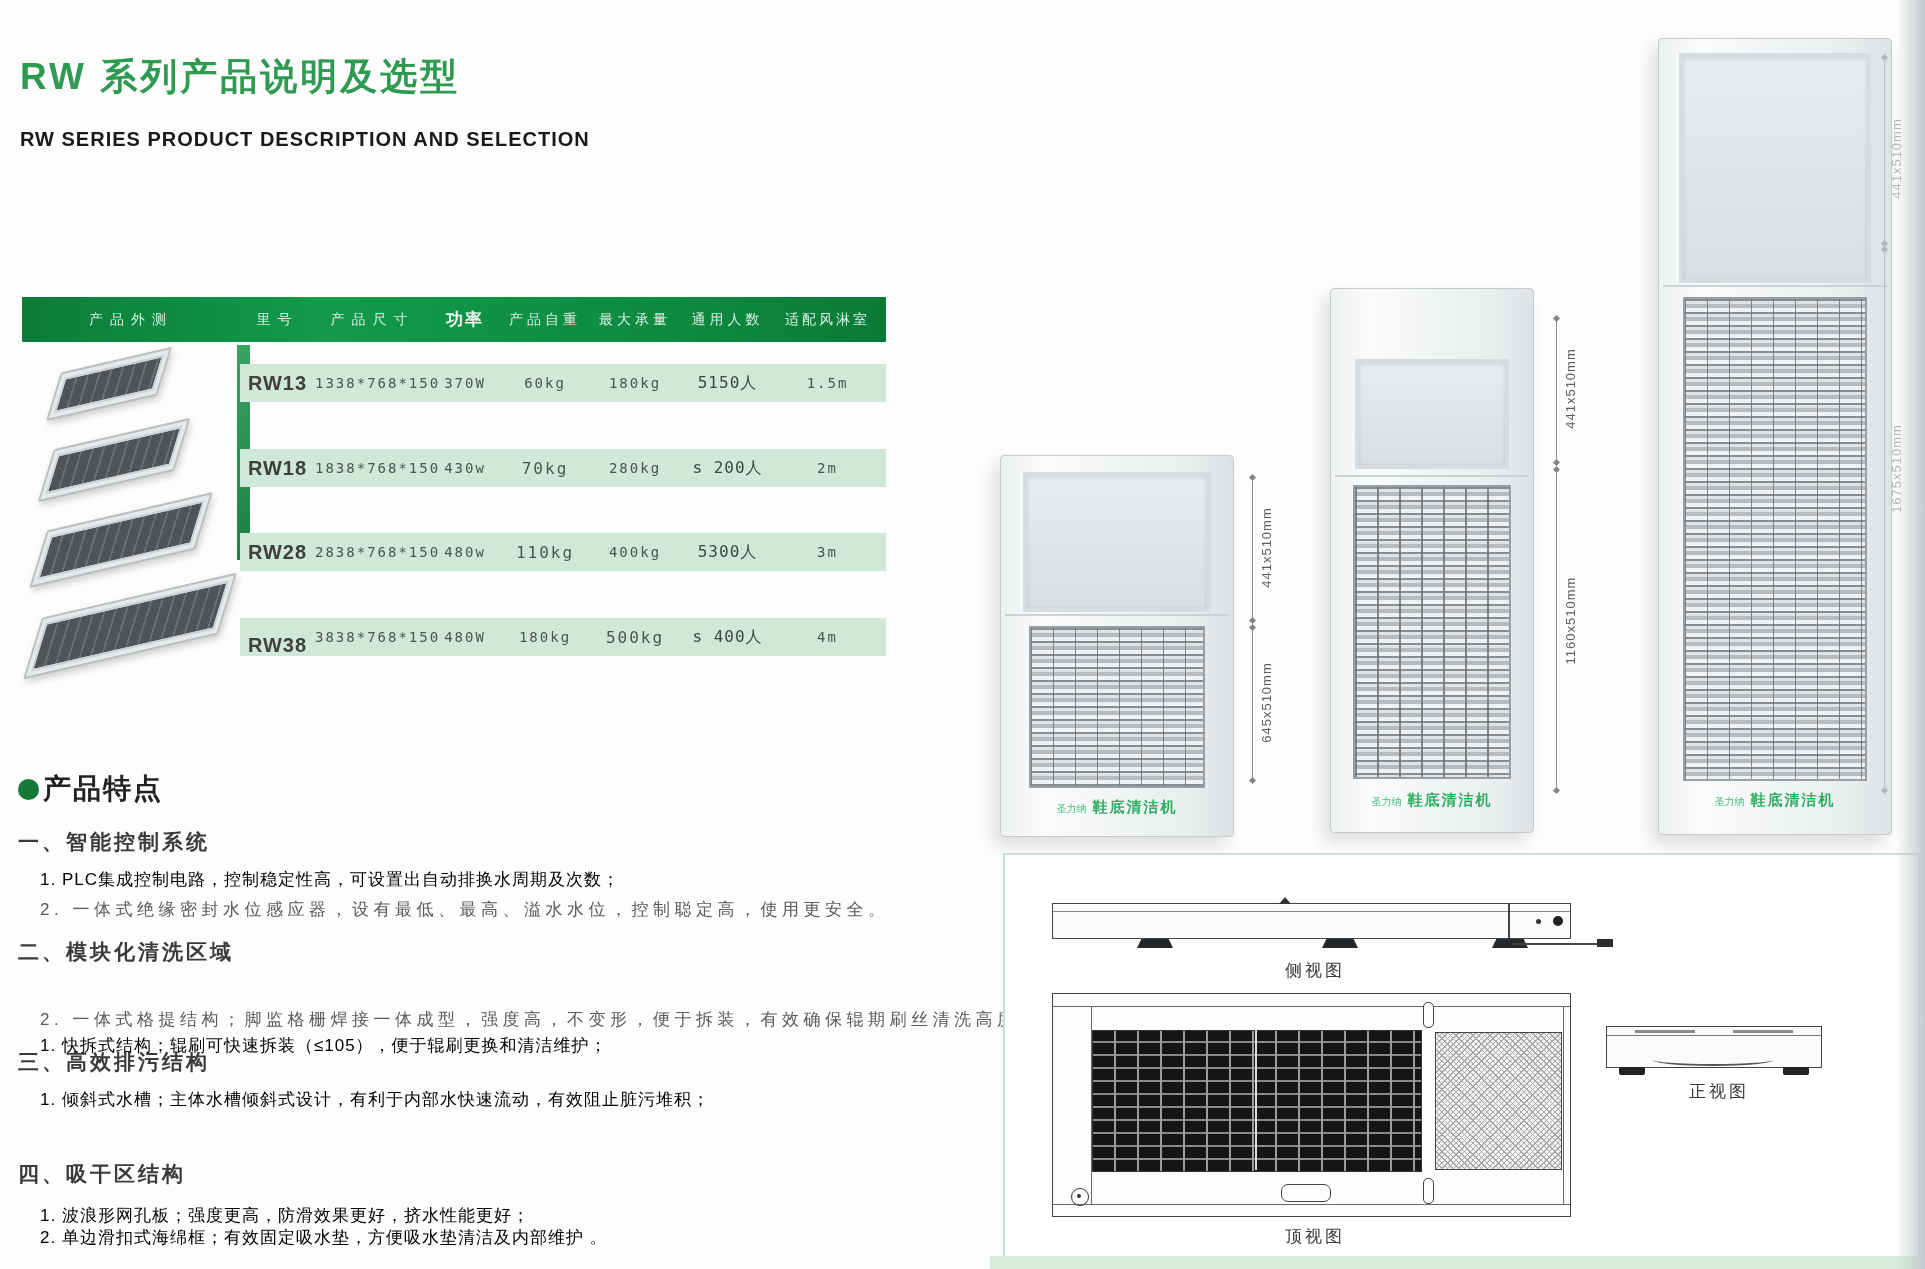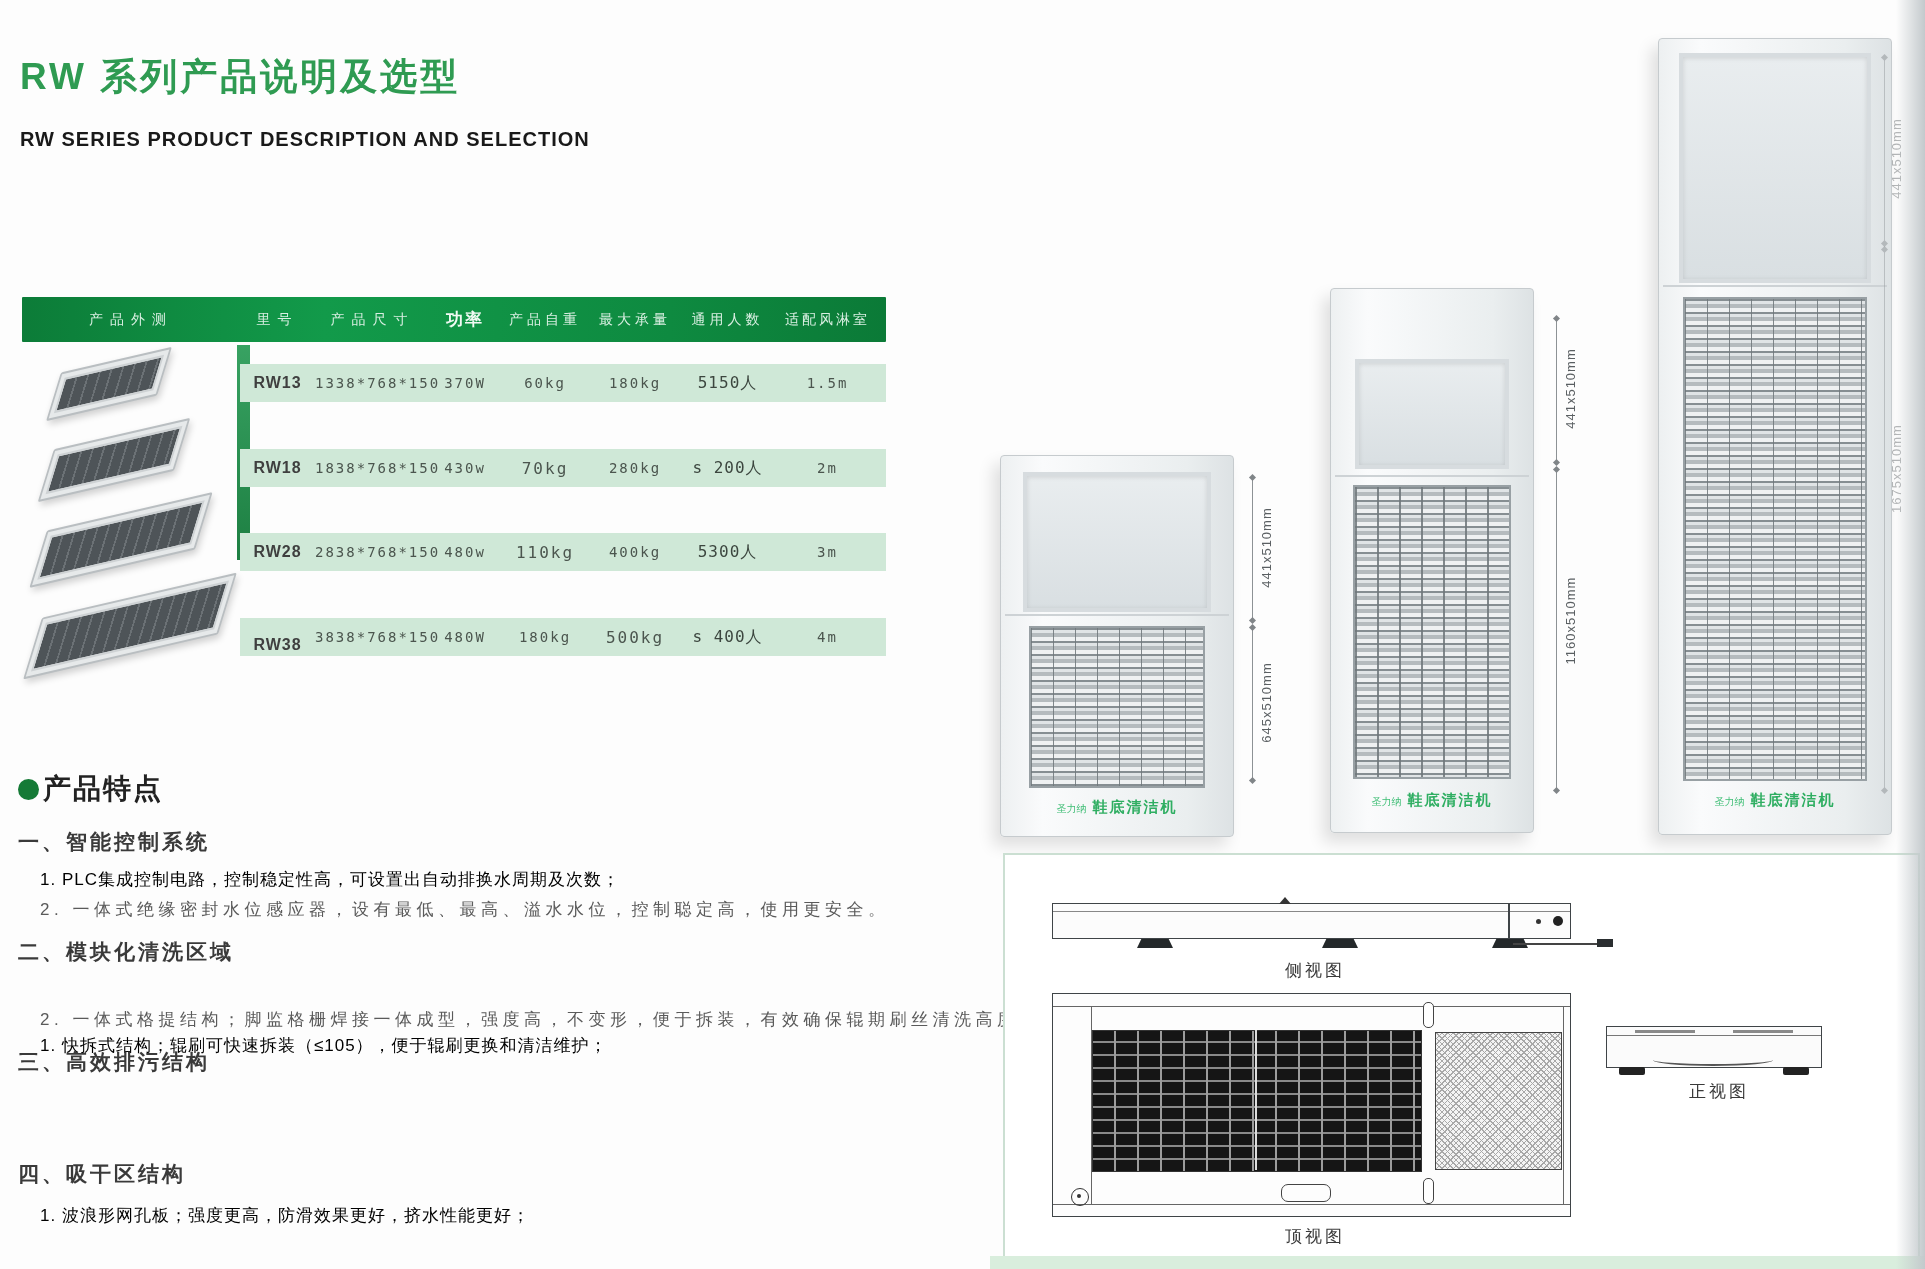--- a/index.html
+++ b/index.html
@@ -9,21 +9,21 @@
   
   .title{font-size:37px;font-weight:700;color:#2f9b52;letter-spacing:3px;}
   .subtitle{font-size:20px;font-weight:600;color:#191919;letter-spacing:1px;}
   
   .thead{display:flex;align-items:center;background:linear-gradient(90deg,#0c7c38,#129a4a 35%,#0e8a40 75%,#0b7a37);
          border-radius:1px;}
   .thead .hc{text-align:center;color:#d9efe2;font-size:14px;letter-spacing:7px;white-space:nowrap;}
   .thead .hc.big{font-size:17px;font-weight:600;letter-spacing:2px;color:#f1faf4;}
   .trow{display:flex;align-items:center;background:#cfe8d7;height:38px;}
   .trow .tc{text-align:center;white-space:nowrap;}
-  .c-model{font-size:16px;color:#3f3f3f;font-weight:600;letter-spacing:1px;}
+  .c-model{font-size:20px;color:#3f3f3f;font-weight:600;letter-spacing:1px;}
   .mono{font-family:"DejaVu Sans Mono",monospace;font-size:14px;color:#4b554e;letter-spacing:2px;}
   .cap{font-size:16px;color:#3c463f;letter-spacing:1px;font-family:"DejaVu Sans Mono",monospace;}
   .green-stripe{background:linear-gradient(180deg,#38a262,#1d7f42);}
   
   .iso{transform:rotate(-13deg) skewX(-30deg);border:2px solid #b9bec1;background:#e6e9ea;
        box-shadow:3px 4px 7px rgba(0,0,0,.18);border-radius:2px;}
   .iso .pad{position:absolute;inset:4px;border:2px solid #ced2d4;
        background:repeating-linear-gradient(90deg,#4e5458 0 10px,#6b7175 10px 12px);}
   
   .feat-title{display:flex;align-items:center;font-size:28px;font-weight:700;color:#222;letter-spacing:2px;}
@@ -147,23 +147,25 @@
 
   <div class="abs sec-h" style="left:18px;top:828px;">一、智能控制系统</div>
   <div class="abs sec-i" style="left:40px;top:868px;">1. PLC集成控制电路，控制稳定性高，可设置出自动排换水周期及次数；</div>
   <div class="abs sec-i spaced" style="left:40px;top:898px;">2. 一体式绝缘密封水位感应器，设有最低、最高、溢水水位，控制聪定高，使用更安全。</div>
 
   <div class="abs sec-h" style="left:18px;top:938px;">二、模块化清洗区域</div>
   <div class="abs sec-i" style="left:40px;top:1034px;">1. 快拆式结构；辊刷可快速拆装（≤105），便于辊刷更换和清洁维护；</div>
   <div class="abs sec-i spaced" style="left:40px;top:1008px;">2. 一体式格提结构；脚监格栅焊接一体成型，强度高，不变形，便于拆装，有效确保辊期刷丝清洗高度25mm，</div>
 
   <div class="abs sec-h" style="left:18px;top:1048px;">三、高效排污结构</div>
+  <div class="abs sec-i" style="left:40px;top:1088px;">1. 倾斜式水槽；主体水槽倾斜式设计，有利于内部水快速流动，有效阻止脏污堆积；</div>
 
   <div class="abs sec-h" style="left:18px;top:1160px;">四、吸干区结构</div>
   <div class="abs sec-i" style="left:40px;top:1204px;">1. 波浪形网孔板；强度更高，防滑效果更好，挤水性能更好；</div>
+  <div class="abs sec-i" style="left:40px;top:1226px;">2. 单边滑扣式海绵框；有效固定吸水垫，方便吸水垫清洁及内部维护 。</div>
 
   <div class="abs mbody" style="left:1000px;top:455px;width:232px;height:380px;">
     <div class="mwin" style="left:22px;top:16px;width:180px;height:132px;"></div>
     <div class="msep" style="top:158px;"></div>
     <div class="brush" style="left:28px;top:170px;width:172px;height:158px;"></div>
     <div class="mlabel" style="top:342px;">
       <span class="brand">圣力纳</span>
       <span class="name">鞋底清洁机</span>
     </div>
   </div>

